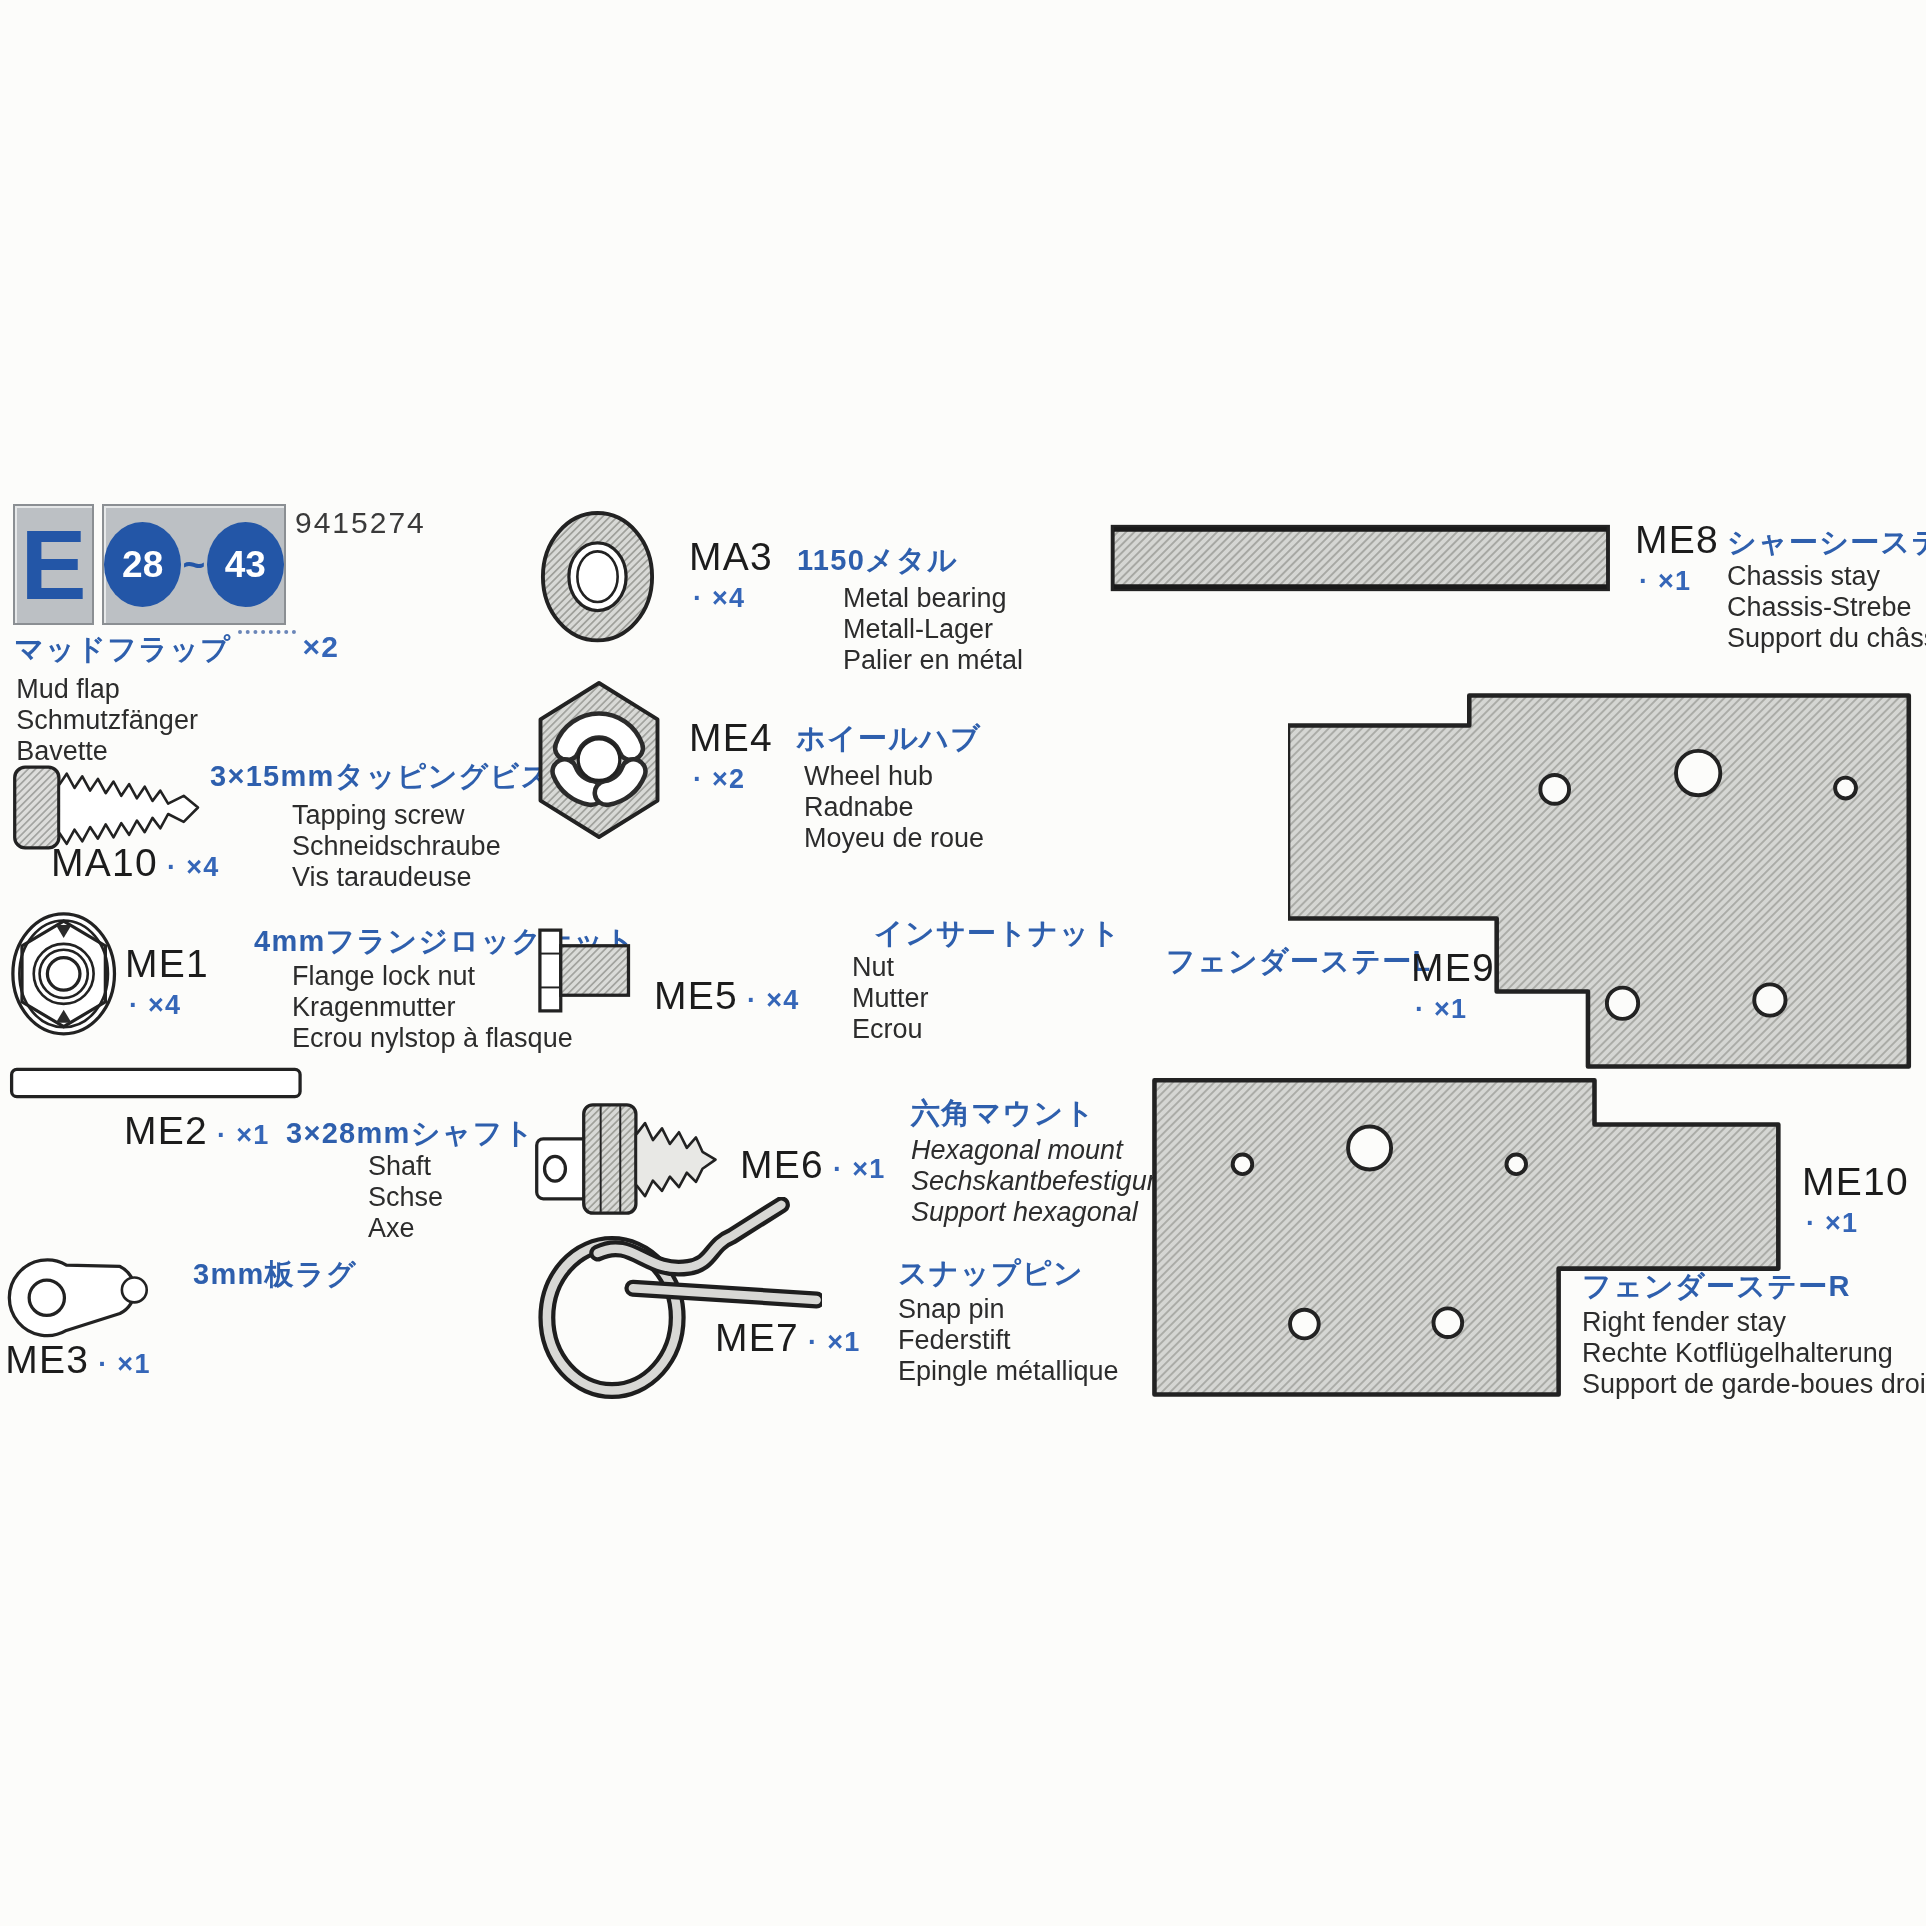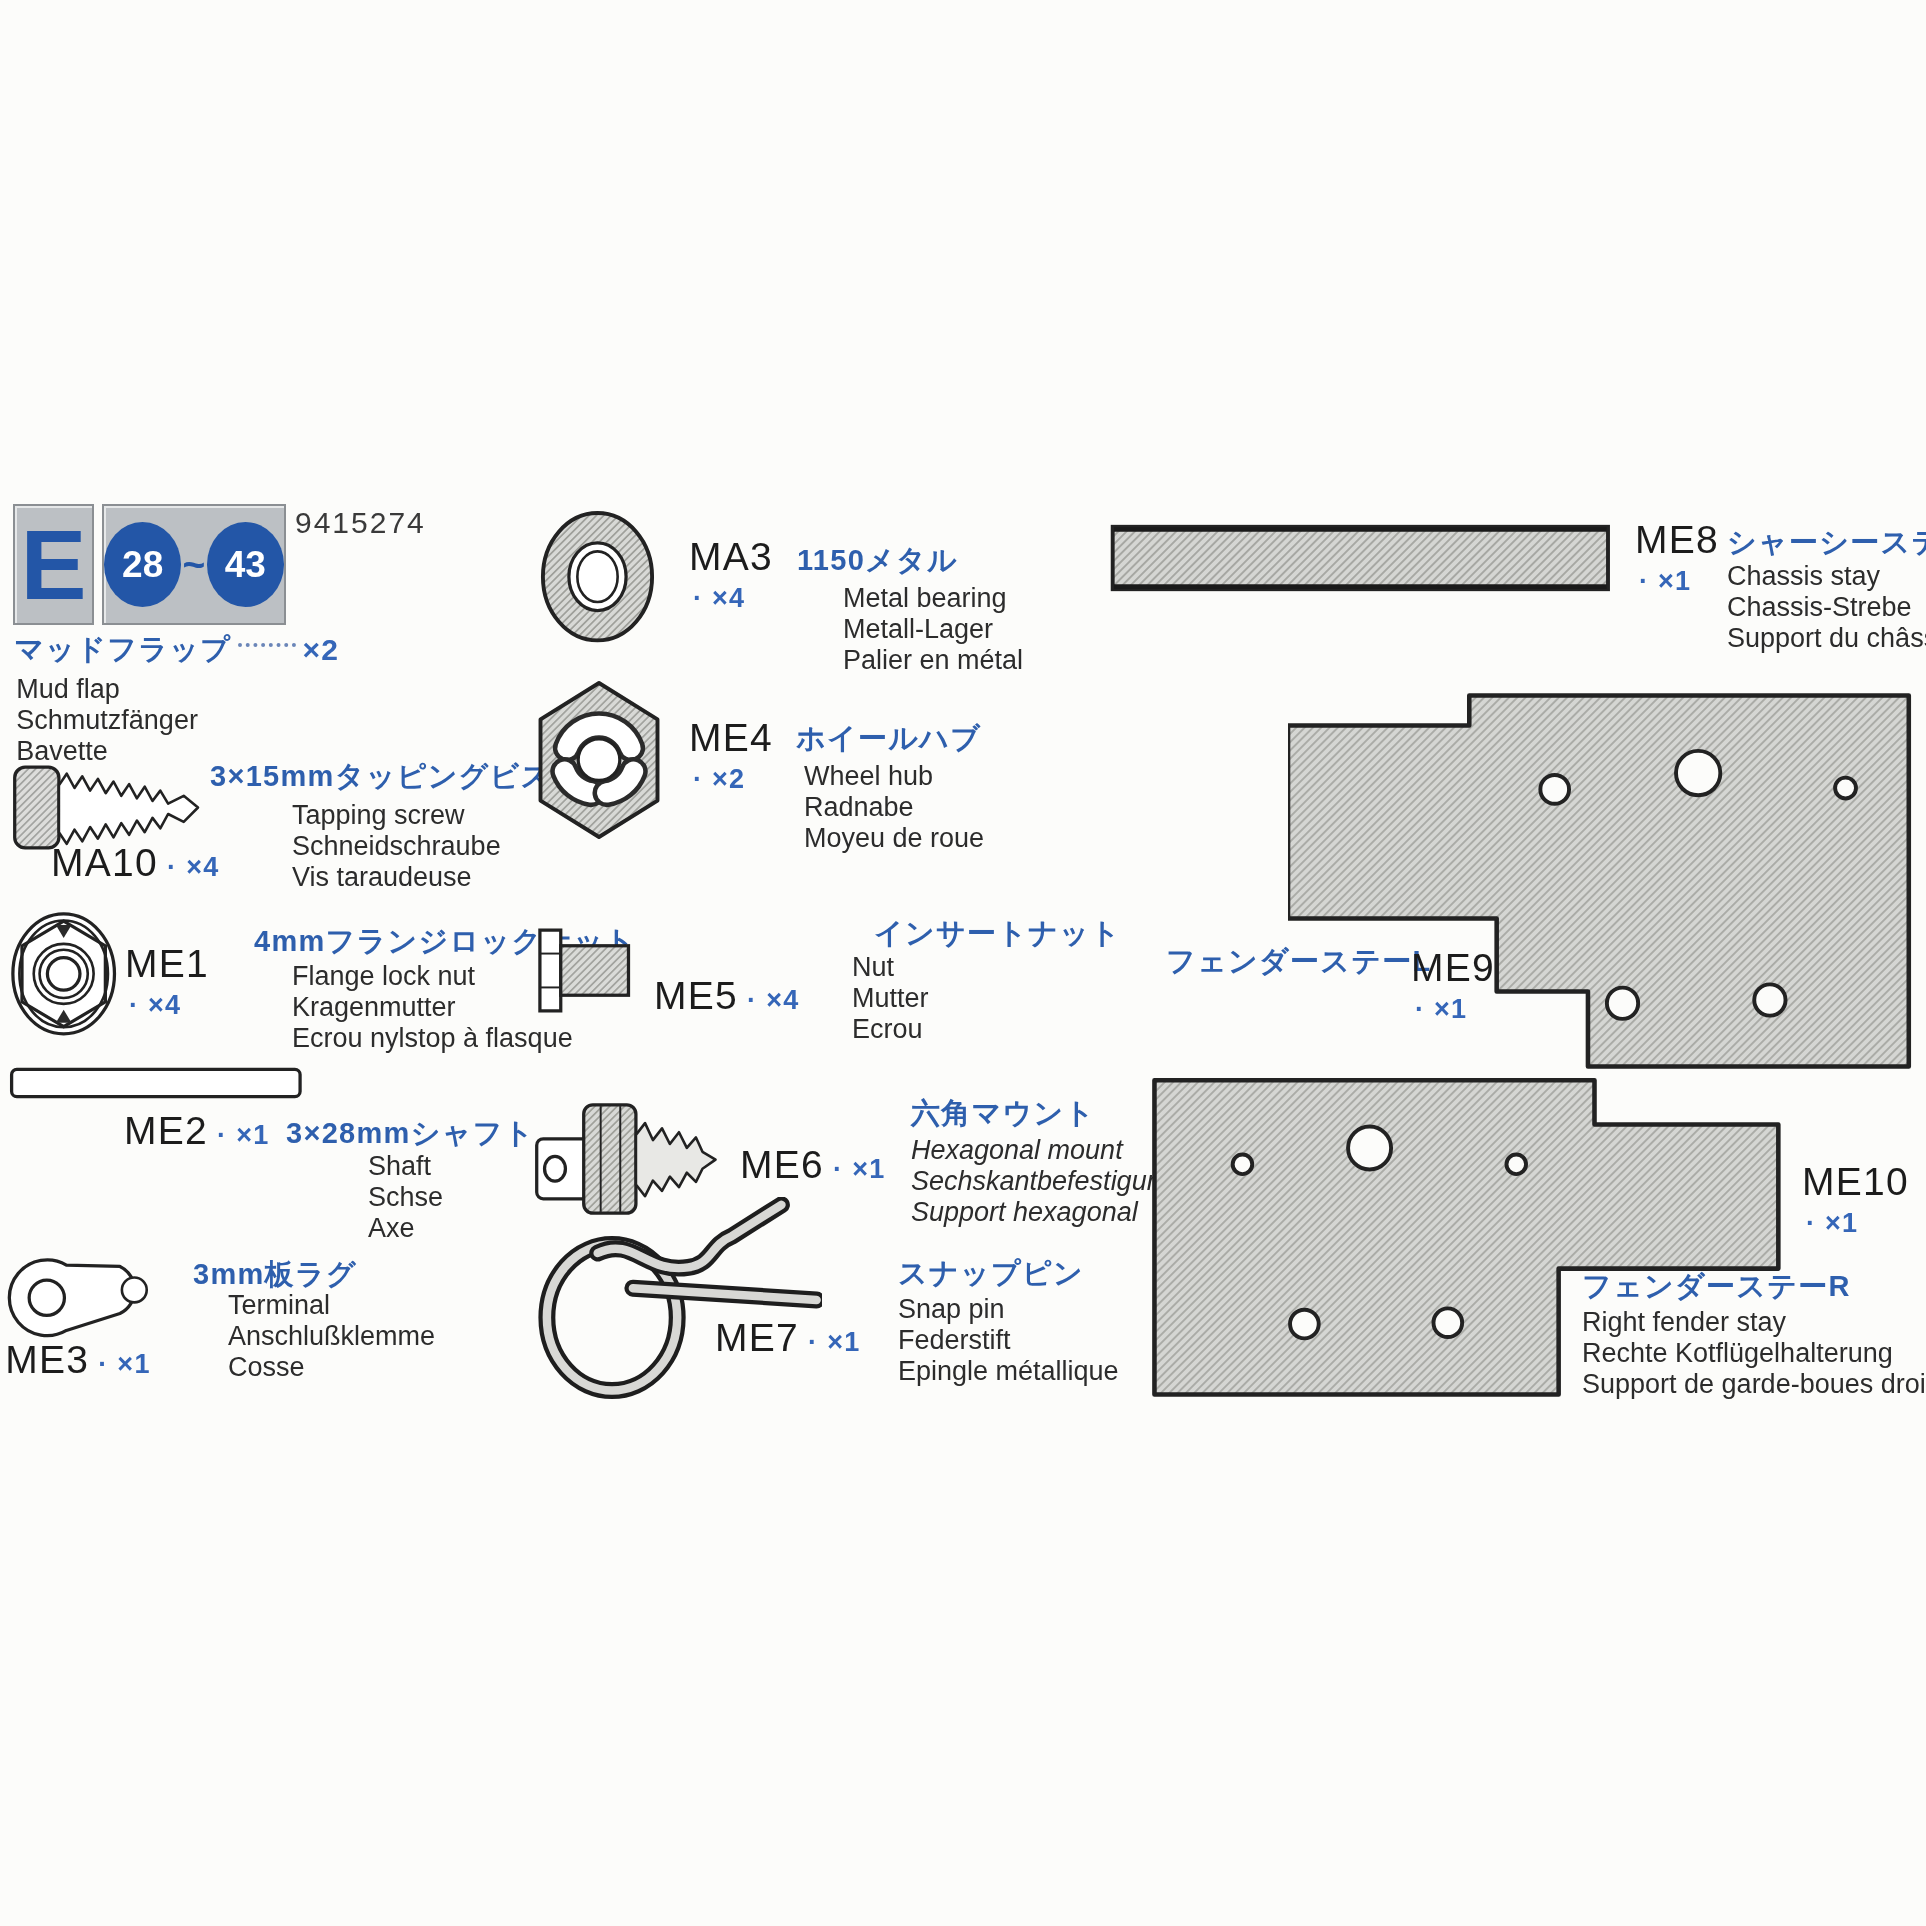--- a/index.html
+++ b/index.html
@@ -37,21 +37,21 @@
   .jp{font-size:29px;font-weight:bold;color:#2e5fad;letter-spacing:1.3px;white-space:nowrap;}
   .langs{font-size:27px;line-height:31px;color:#2c2c2c;white-space:nowrap;}
   .langs span{display:block;}
   .code-row{display:flex;align-items:baseline;gap:9px;white-space:nowrap;}
   .code{font-size:39px;color:#1c1c1c;letter-spacing:1.3px;}
   .qty{font-size:27px;color:#3566b8;font-weight:bold;letter-spacing:1.3px;}
   .stack{display:flex;flex-direction:column;gap:3.9px;}
   .stack .qty{margin-left:3.9px;}
 
   
-  .mudflap-row{left:14.3px;top:630px;width:325px;display:flex;align-items:center;}
+  .mudflap-row{left:14.3px;top:630px;width:325px;display:flex;align-items:flex-start;}
   .leader{flex:1;height:0;border-bottom:4.6px dotted #6b86b8;margin:0 6.5px 10.4px 6.5px;}
   .mudflap-langs{left:16.3px;top:674px;}
 
   
   .ma10-art{left:9px;top:762px;}
   .ma10-label{left:51px;top:841px;}
   .ma10-jp{left:210px;top:757px;}
   .ma10-langs{left:292px;top:800px;}
 
   .me1-art{left:10.4px;top:912px;}
@@ -196,25 +196,20 @@
   <svg class="abs me3-art" width="160" height="95" viewBox="0 0 245 145">
     <path d="M 94,26 A 58,58 0 1 0 94,126 L 176,100 A 40,40 0 0 0 176,28 Z" fill="#ffffff" stroke="#222" stroke-width="5" stroke-linejoin="round"></path>
     <circle cx="64" cy="76" r="27" fill="#ffffff" stroke="#222" stroke-width="5"></circle>
     <circle cx="198" cy="64" r="19" fill="#ffffff" stroke="#222" stroke-width="4"></circle>
   </svg>
   <div class="abs code-row me3-label">
     <span class="code">ME3</span>
     <span class="qty">· ×1</span>
   </div>
   <div class="abs jp me3-jp">3mm板ラグ</div>
-  <div class="abs langs me3-langs">
-    <span>Terminal</span>
-    <span>Anschlußklemme</span>
-    <span>Cosse</span>
-  </div>
 
   <svg class="abs ma3-art" width="117" height="136" viewBox="0 0 180 208">
     <defs>
         <pattern id="h-bear" patternUnits="userSpaceOnUse" width="8" height="8" patternTransform="rotate(45)">
           <rect width="8" height="8" fill="#d8d9d6"></rect>
           <line x1="4" y1="0" x2="4" y2="8" stroke="#93948f" stroke-width="2.2"></line>
         </pattern>
       </defs>
     <ellipse cx="90" cy="102" rx="84" ry="98" fill="url(#h-bear)" stroke="#222" stroke-width="6"></ellipse>
     <ellipse cx="90" cy="102" rx="44" ry="52" fill="#ffffff" stroke="#222" stroke-width="5"></ellipse>

